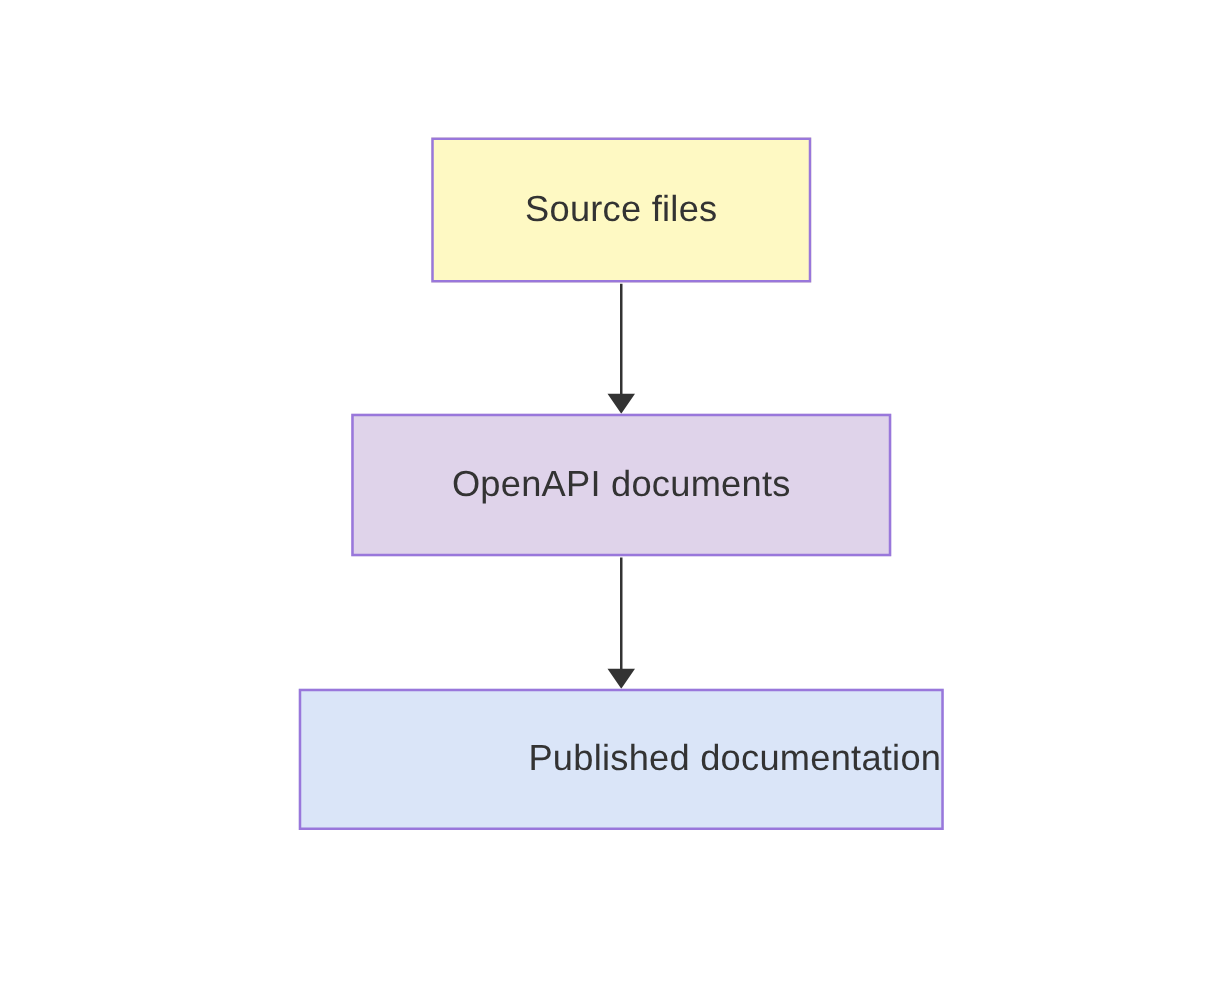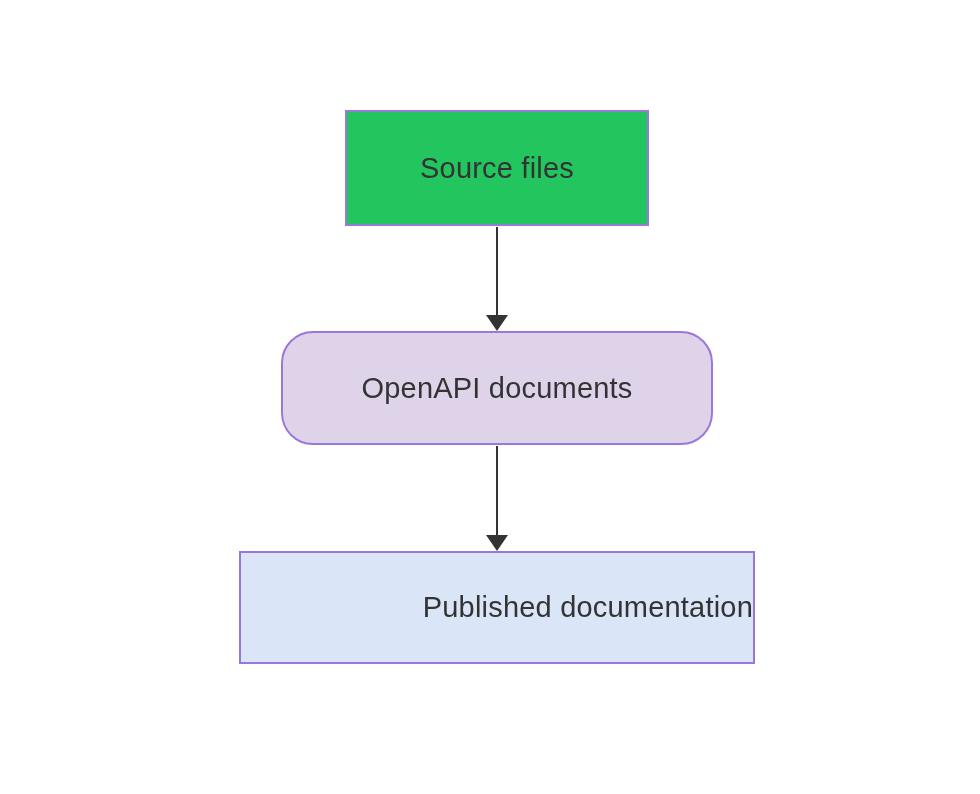--- a/index.html
+++ b/index.html
@@ -25,21 +25,21 @@
     align-items: center;
     justify-content: center;
   }
   .node-label {
     font-size: 29px;
     color: var(--node-text-color, #333333);
     white-space: nowrap;
     letter-spacing: 0.2px;
   }
   .node-source    { left: 345px; top: 110px; width: 304px; height: 116px; }
-  .node-openapi   { left: 281px; top: 331px; width: 432px; height: 114px; border-radius: 32px; }
+  .node-openapi   { left: 281px; top: 331px; width: 432px; height: 114px; }
   .node-published { left: 239px; top: 551px; width: 516px; height: 113px; justify-content: flex-end; }
   .edge-layer {
     position: absolute;
     left: 0;
     top: 0;
     width: 980px;
     height: 794px;
     pointer-events: none;
   }
   .edge-line {
@@ -60,21 +60,21 @@
     <g>
       <line class="edge-line" x1="497" y1="227" x2="497" y2="317"></line>
       <polygon class="arrowhead" points="486,315 508,315 497,331"></polygon>
     </g>
     <g>
       <line class="edge-line" x1="497" y1="446" x2="497" y2="537"></line>
       <polygon class="arrowhead" points="486,535 508,535 497,551"></polygon>
     </g>
   </svg>
 
-  <div class="node node-source" style="background-color: #22c55e;">
+  <div class="node node-source" style="background-color: #fef9c3;">
     <span class="node-label">Source files</span>
   </div>
 
   <div class="node node-openapi" style="background-color: rgb(223, 211, 234);">
     <span class="node-label">OpenAPI documents</span>
   </div>
 
   <div class="node node-published" style="background-color: rgb(218, 229, 248);">
     <span class="node-label">Published documentation</span>
   </div>

